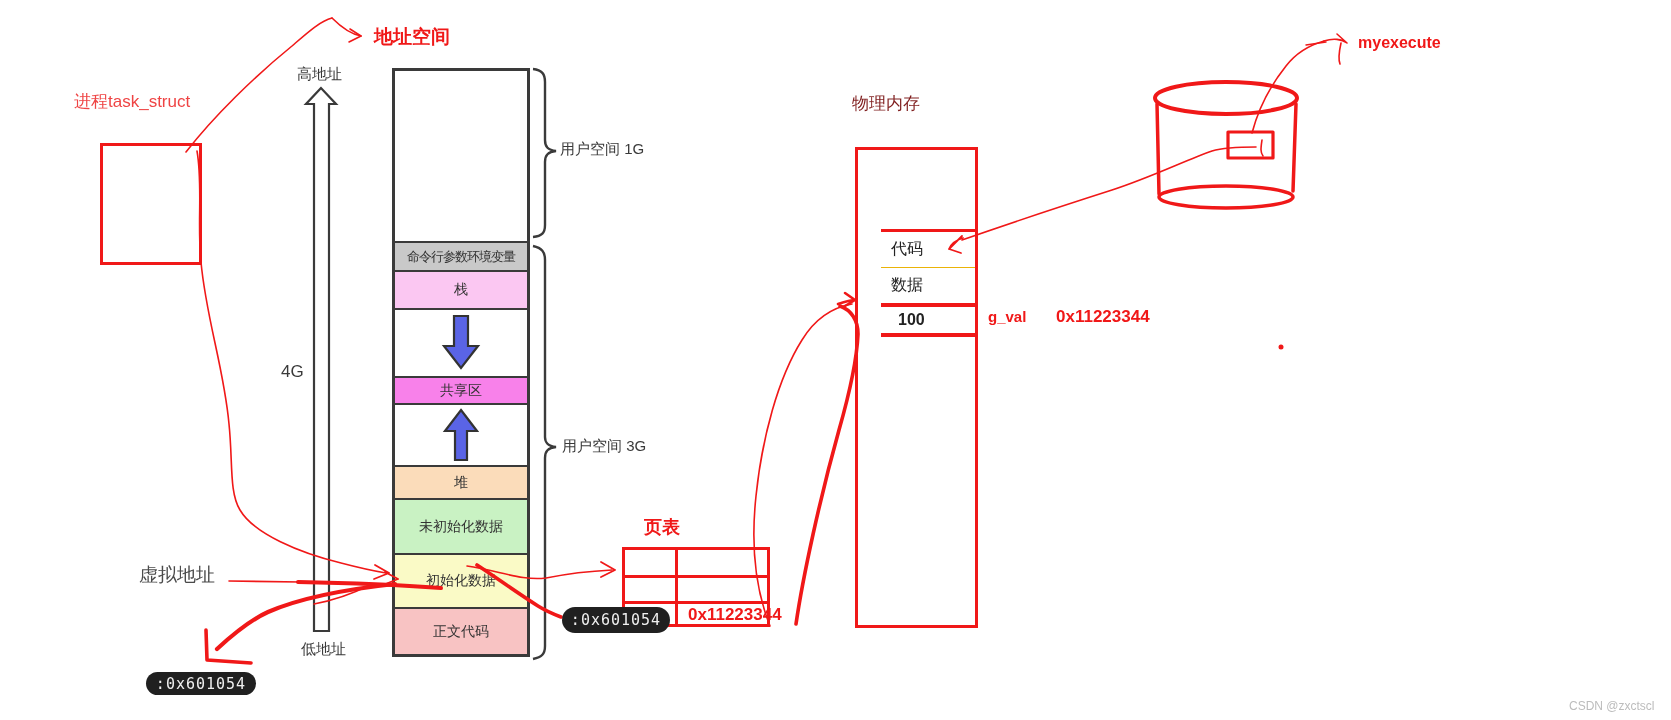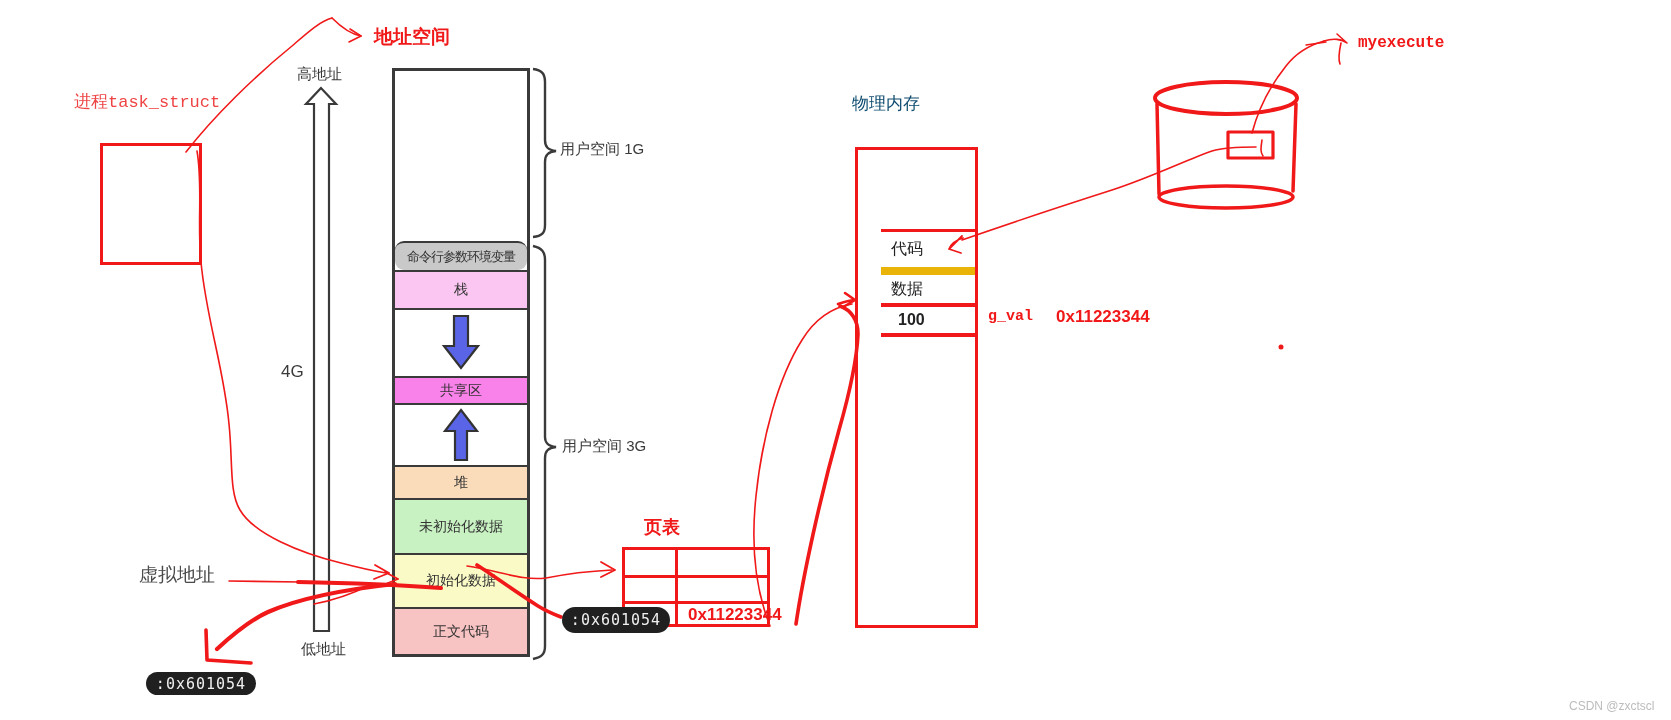--- a/index.html
+++ b/index.html
@@ -2,21 +2,21 @@
 <html><head>
 <meta charset="utf-8">
 <style>
   html,body{margin:0;padding:0;background:#fff;}
   .stage{position:relative;width:1671px;height:720px;background:#ffffff;overflow:hidden;
          font-family:"Liberation Sans","DejaVu Sans",sans-serif;}
   .abs{position:absolute;}
   svg.overlay{position:absolute;left:0;top:0;pointer-events:none;}
   
   .lbl{position:absolute;white-space:nowrap;color:#3a3a3a;}
-  .mono{font-family:Liberation Mono, monospace;}
+  .mono{font-family:Liberation Sans, sans-serif;}
   .red{color:#f01818;}
   .bold{font-weight:bold;}
   
   .vas-col{position:absolute;left:392px;top:68px;width:138px;height:589px;
            border:3px solid #3a3a3a;box-sizing:border-box;background:#fff;}
   .vas-row{width:100%;box-sizing:border-box;display:flex;align-items:center;justify-content:center;
            font-size:14px;color:#333;border-top:2px solid #3a3a3a;overflow:hidden;}
   .vas-row:first-child{border-top:none;}
   .vas-row .blue-arrow-svg{display:block;}
   
@@ -95,30 +95,30 @@
 
   <div class="lbl mono" style="left:74px;top:90px;font-size:17px;color:#ef4444;">进程task_struct</div>
   <div class="lbl red bold" style="left:374px;top:24px;font-size:19px;">地址空间</div>
   <div class="lbl" style="left:297px;top:65px;font-size:15px;">高地址</div>
   <div class="lbl" style="left:301px;top:640px;font-size:15px;">低地址</div>
   <div class="lbl" style="left:281px;top:362px;font-size:17px;">4G</div>
   <div class="lbl" style="left:139px;top:562px;font-size:19px;color:#4a4a4a;">虚拟地址</div>
   <div class="lbl" style="left:560px;top:140px;font-size:15px;">用户空间 1G</div>
   <div class="lbl" style="left:562px;top:437px;font-size:15px;">用户空间 3G</div>
   <div class="lbl red bold" style="left:644px;top:515px;font-size:18px;">页表</div>
-  <div class="lbl" style="left:852px;top:92px;font-size:17px;color:#0c4a6e;">物理内存</div>
+  <div class="lbl" style="left:852px;top:92px;font-size:17px;color:#7f1d1d;">物理内存</div>
   <div class="lbl red bold mono" style="left:1358px;top:34px;font-size:16px;">myexecute</div>
   <div class="lbl red bold mono" style="left:988px;top:308px;font-size:15px;">g_val</div>
   <div class="lbl red bold" style="left:1056px;top:307px;font-size:17px;">0x11223344</div>
 
   <div class="abs" style="left:100px;top:143px;width:102px;height:122px;border:3px solid #f01818;box-sizing:border-box;"></div>
 
   <div class="vas-col">
     <div class="vas-row" style="height: 170px; background: rgb(255, 255, 255);"></div>
-    <div class="vas-row" style="height: 29px; font-size: 13px; letter-spacing: -1px; background: rgb(201, 201, 201); border-radius: 9px;">命令行参数环境变量</div>
+    <div class="vas-row" style="height: 29px; font-size: 13px; letter-spacing: -1px; background: rgb(201, 201, 201);">命令行参数环境变量</div>
     <div class="vas-row" style="height: 38px; background: rgb(251, 199, 242);">栈</div>
     <div class="vas-row" style="height: 68px; background: rgb(255, 255, 255);">
       <svg class="blue-arrow-svg" width="40" height="60" viewBox="0 0 40 60">
         <path d="M13,3 h14 v30 h10 l-17,22 l-17,-22 h10 z" fill="#5a64e6" stroke="#333" stroke-width="2.2"></path>
       </svg>
     </div>
     <div class="vas-row" style="height: 27px; background: rgb(248, 129, 234);">共享区</div>
     <div class="vas-row" style="height: 62px; background: rgb(255, 255, 255);">
       <svg class="blue-arrow-svg" width="40" height="56" viewBox="0 0 40 56">
         <path d="M20,3 l16,21 h-10 v29 h-12 v-29 h-10 z" fill="#5a64e6" stroke="#333" stroke-width="2.2"></path>
@@ -126,21 +126,21 @@
     </div>
     <div class="vas-row" style="height: 33px; background: rgb(251, 220, 186);">堆</div>
     <div class="vas-row" style="height: 55px; background: rgb(201, 242, 195);">未初始化数据</div>
     <div class="vas-row" style="height: 54px; background: rgb(250, 250, 198);">初始化数据</div>
     <div class="vas-row" style="height: 47px; background: rgb(248, 195, 195);">正文代码</div>
   </div>
 
   <div class="pm-col">
     <div class="pm-row" style="height:79px;"></div>
     <div class="pm-row" style="height:38px;border-top:3px solid #f01818;">代码</div>
-    <div class="pm-row" style="height:36px;border-top:8px solid #eab308;">数据</div>
+    <div class="pm-row" style="height:36px;border-top:1px solid #eab308;">数据</div>
     <div class="pm-row red bold" style="height:30px;border-top:4px solid #f01818;padding-left:17px;">100</div>
     <div class="pm-row" style="height:288px;border-top:4px solid #f01818;"></div>
   </div>
 
   <div class="pt">
     <div class="vline"></div>
     <div class="hline1"></div>
     <div class="hline2"></div>
   </div>
   <div class="lbl red bold" style="left:688px;top:605px;font-size:17px;z-index:7;">0x11223344</div>

